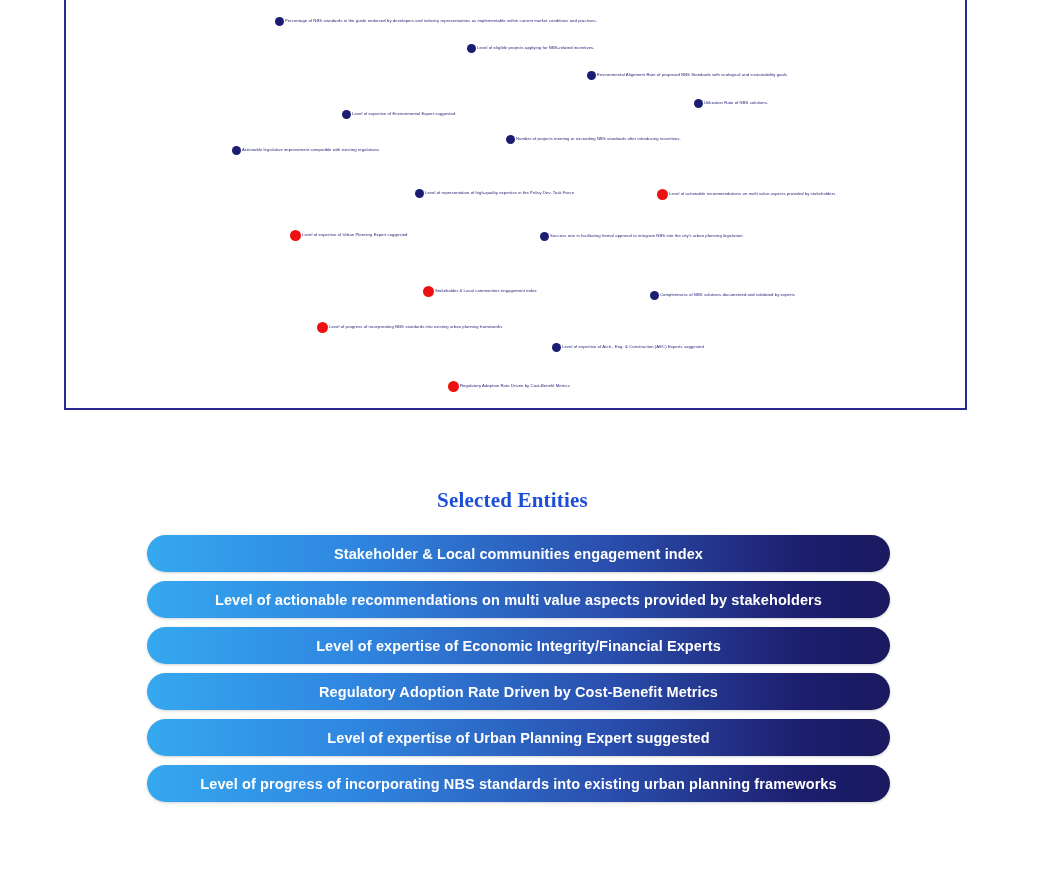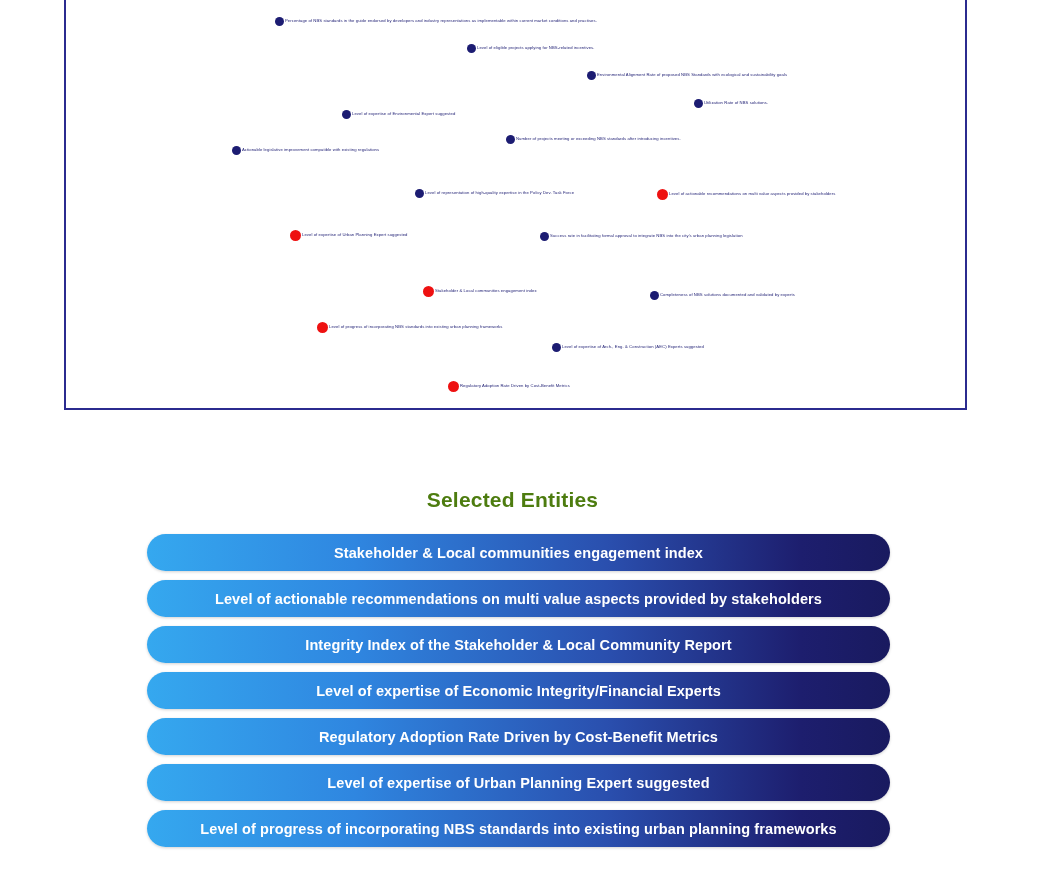--- a/index.html
+++ b/index.html
@@ -60,23 +60,24 @@
   #selected-section {
     position: absolute;
     left: 0;
     top: 488px;
     width: 1037px;
   }
   #selected-title {
     text-align: center;
     font-size: 21px;
     font-weight: bold;
-    color: #4d7c0f;
+    color: #1d4ed8;
     letter-spacing: 0.2px;
     margin: 0 12px 22px 0;
+    font-family: Liberation Serif, serif;
   }
   #entity-list {
     display: flex;
     flex-direction: column;
     align-items: center;
     gap: 9px;
   }
   .entity-pill {
     width: 743px;
     height: 37px;
@@ -170,23 +171,20 @@
 <div id="selected-section">
   <div id="selected-title">Selected Entities</div>
   <div id="entity-list">
       <div class="entity-pill">
         <span class="entity-label">Stakeholder &amp; Local communities engagement index</span>
       </div>
       <div class="entity-pill">
         <span class="entity-label">Level of actionable recommendations on multi value aspects provided by stakeholders</span>
       </div>
       <div class="entity-pill">
-        <span class="entity-label">Integrity Index of the Stakeholder &amp; Local Community Report</span>
-      </div>
-      <div class="entity-pill">
         <span class="entity-label">Level of expertise of Economic Integrity/Financial Experts</span>
       </div>
       <div class="entity-pill">
         <span class="entity-label">Regulatory Adoption Rate Driven by Cost-Benefit Metrics</span>
       </div>
       <div class="entity-pill">
         <span class="entity-label">Level of expertise of Urban Planning Expert suggested</span>
       </div>
       <div class="entity-pill">
         <span class="entity-label">Level of progress of incorporating NBS standards into existing urban planning frameworks</span>

